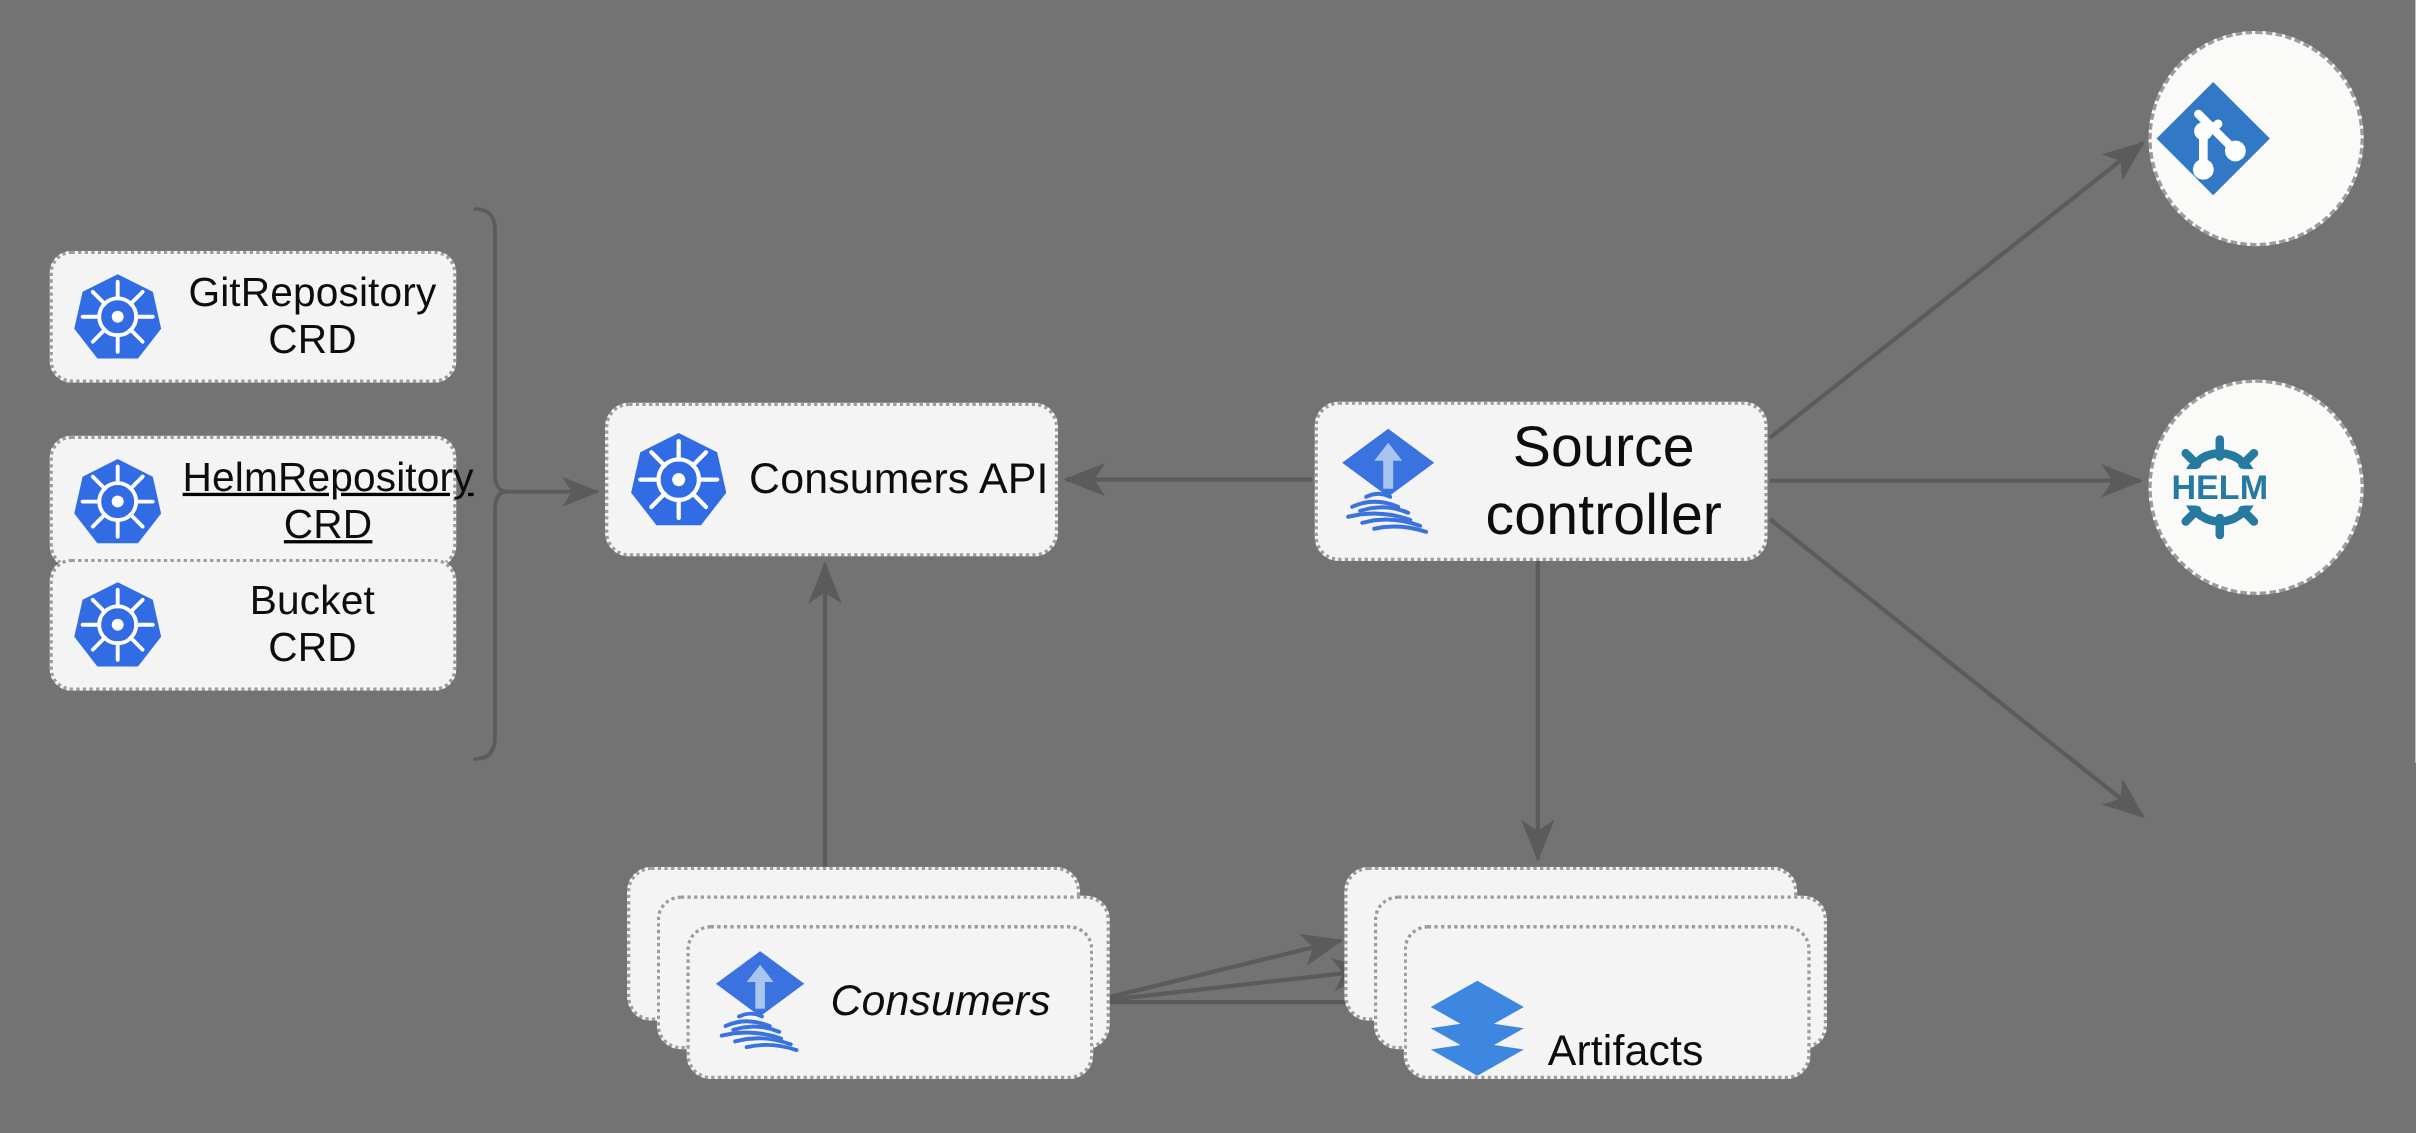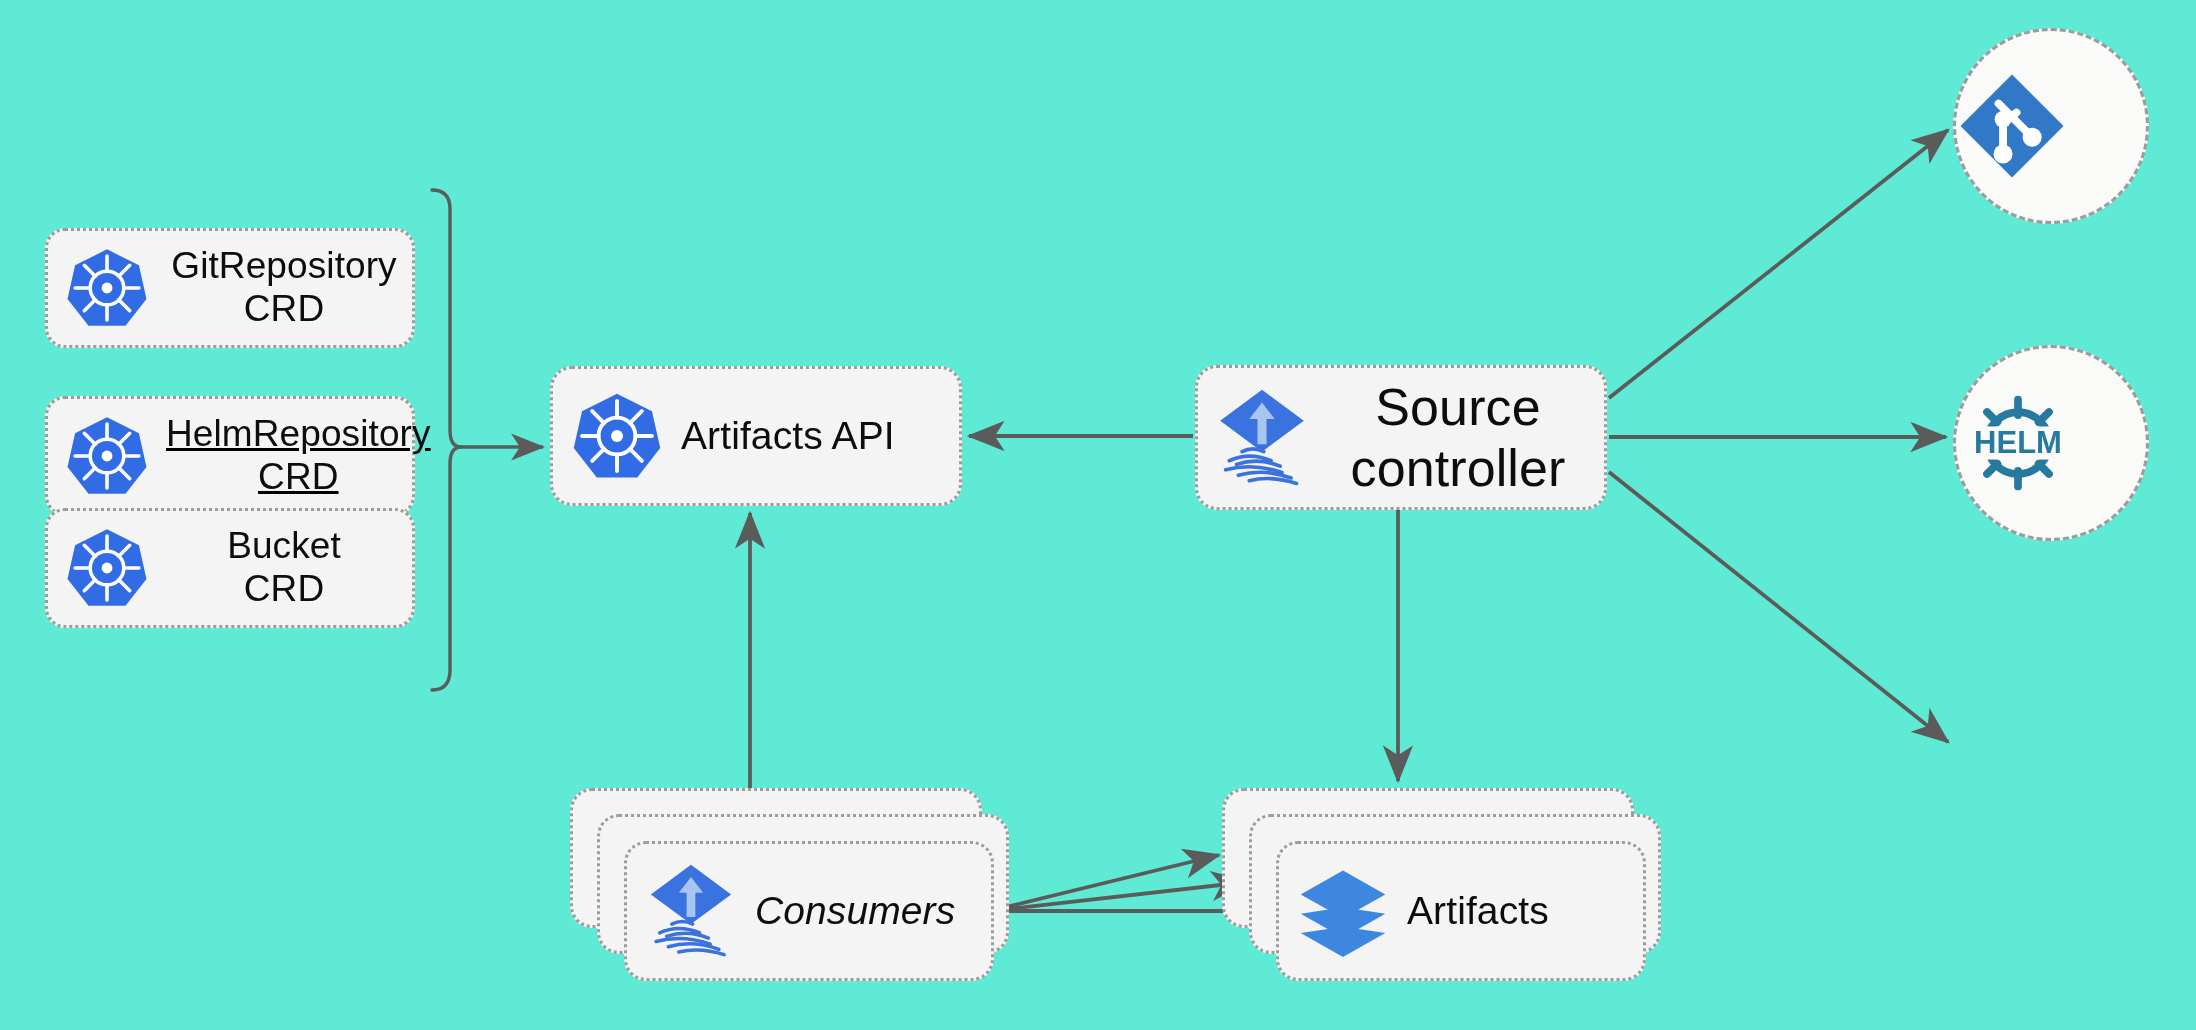--- a/index.html
+++ b/index.html
@@ -7,21 +7,21 @@
     padding: 0;
     background: #ffffff;
   }
   body {
     font-family: "Liberation Sans", sans-serif;
   }
   #canvas {
     position: relative;
     width: 2196px;
     height: 1030px;
-    background: #5eead4;
+    background: #737373;
     overflow: hidden;
   }
   #edges {
     position: absolute;
     left: 0;
     top: 0;
     width: 2196px;
     height: 1030px;
     pointer-events: none;
   }
@@ -106,20 +106,21 @@
   .consumers-front .node-icon { width: 128px; }
   .consumers-front .node-label { text-align: left; font-size: 39px; font-style: italic; }
 
   .artifacts-b1 { left: 1222px; top: 788px; }
   .artifacts-b2 { left: 1249px; top: 814px; }
   .artifacts-front {
     left: 1276px;
     top: 841px;
     width: 370px;
     height: 140px;
+    align-items: flex-end;
   }
   .artifacts-front .node-icon { width: 128px; }
   .artifacts-front .node-label { text-align: left; font-size: 39px; }
 
   
   .circle-node {
     position: absolute;
     box-sizing: border-box;
     width: 196px;
     height: 196px;
@@ -244,21 +245,21 @@
           <line x1="12" y1="50" x2="30" y2="50"></line>
           <line x1="70" y1="50" x2="88" y2="50"></line>
           <line x1="23" y1="23" x2="36" y2="36"></line>
           <line x1="64" y1="64" x2="77" y2="77"></line>
           <line x1="77" y1="23" x2="64" y2="36"></line>
           <line x1="36" y1="64" x2="23" y2="77"></line>
         </g>
         <circle cx="50" cy="50" r="6.5" fill="#ffffff"></circle>
       </svg>
     </span>
-    <span class="node-label">Artifacts API</span>
+    <span class="node-label">Consumers API</span>
   </div>
 
   <div class="node source-ctl">
     <span class="node-icon">
       <svg width="92" height="100" viewBox="0 0 100 110">
         <path d="M50 2 L96 36 L50 70 L4 36 Z" fill="#3a72e0"></path>
         <path d="M50 16 L64 34 L55 34 L55 62 L45 62 L45 34 L36 34 Z" fill="#a8c4f0"></path>
         <g stroke="#3a72e0" stroke-width="4" stroke-linecap="round" fill="none">
           <path d="M28 70 Q 40 64 52 70"></path>
           <path d="M14 80 Q 36 70 60 80"></path>

